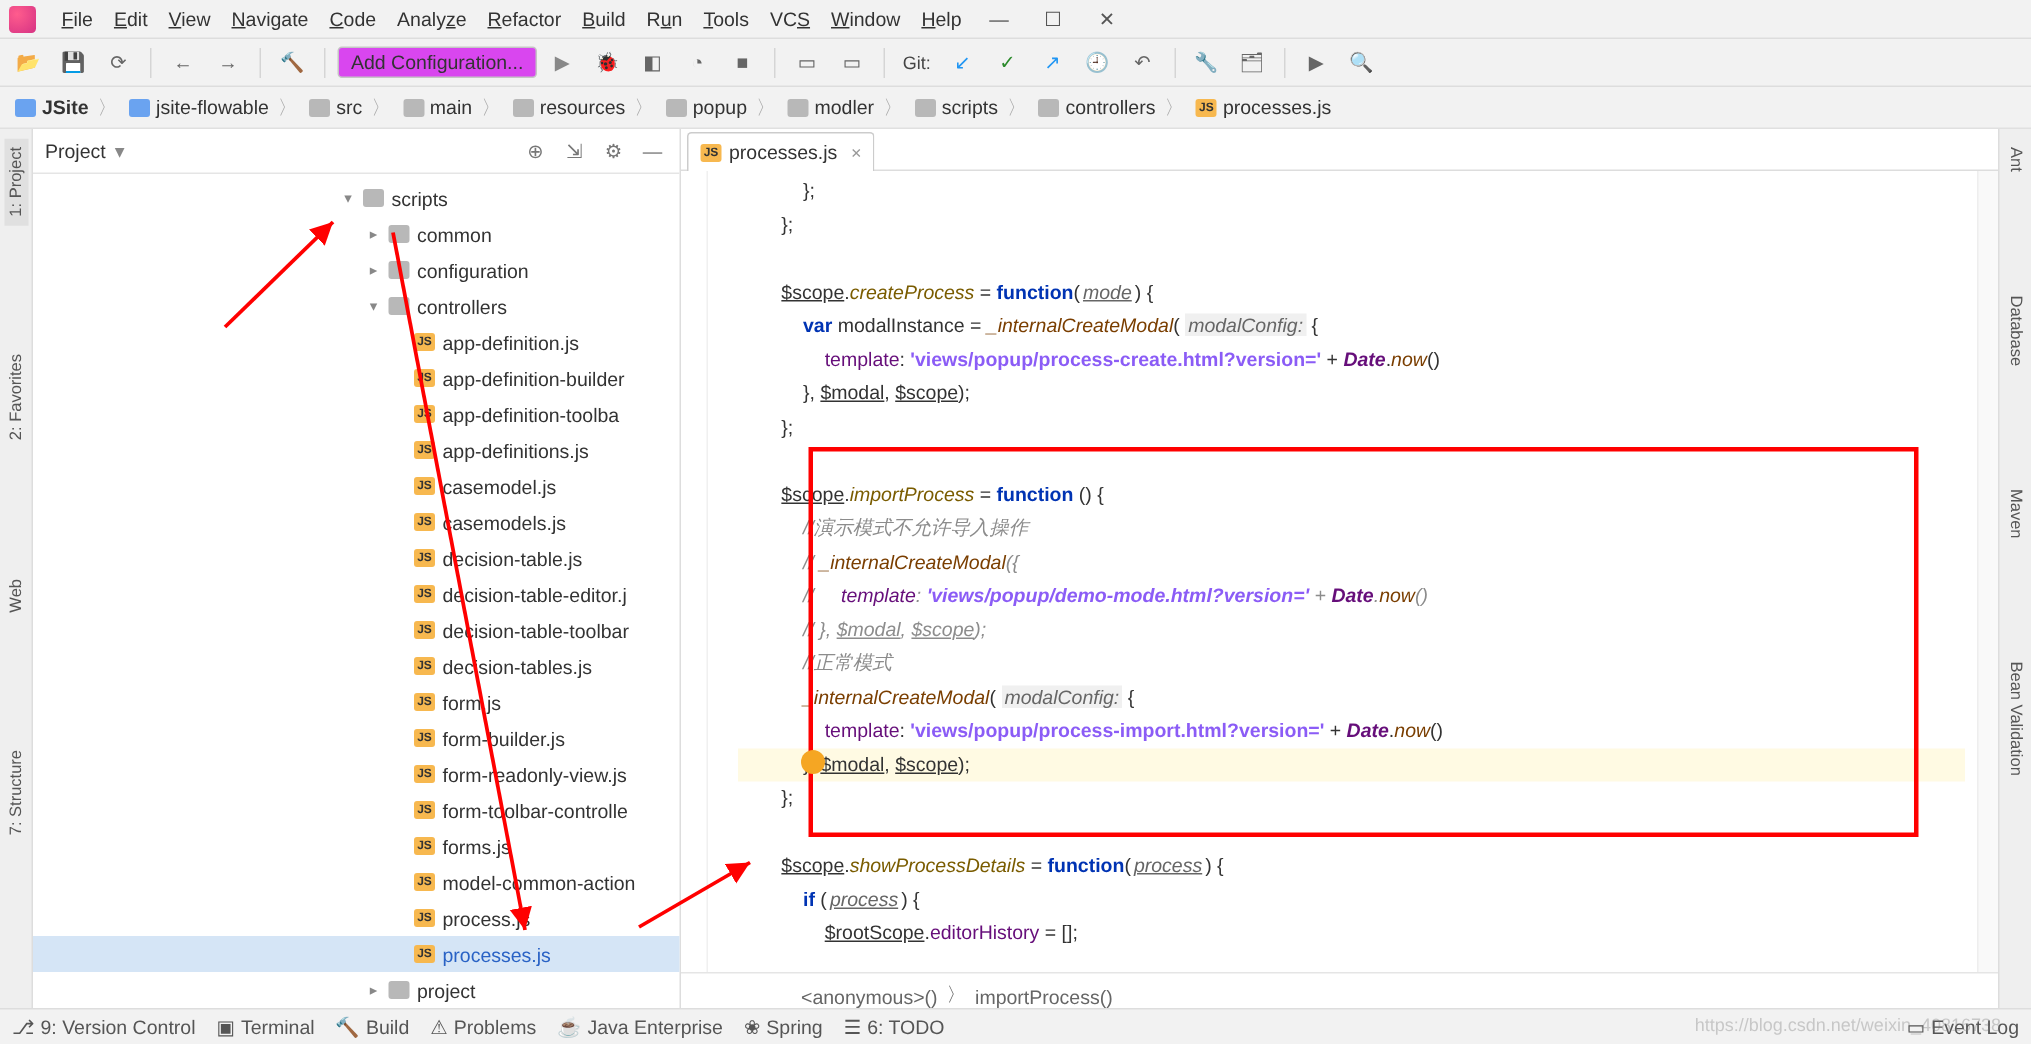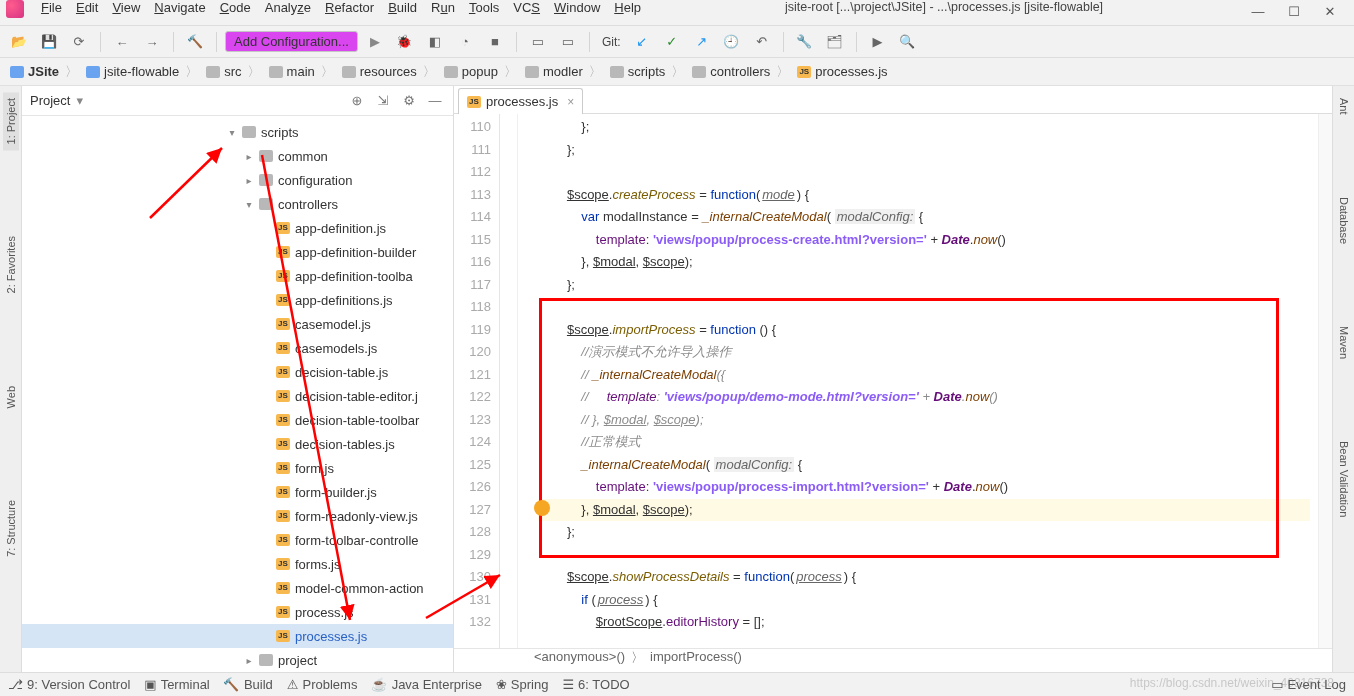--- a/index.html
+++ b/index.html
@@ -1,17 +1,17 @@
 <!DOCTYPE html>
 <html><head>
 <meta charset="utf-8">
 <style>
 * { margin: 0; padding: 0; box-sizing: border-box; font-family: "Segoe UI", Arial, sans-serif; font-size: 13px; }
 body { background: #f2f2f2; color: #333; overflow: hidden; width: 1354px; height: 696px; position: relative; }
-.menubar { height: 26px; background: #f2f2f2; display: flex; padding: 0 6px; border-bottom: 1px solid #ddd; }
+.menubar { height: 26px; background: #f2f2f2; display: flex; align-items: center; padding: 0 6px; border-bottom: 1px solid #ddd; }
 .menubar .logo { width: 18px; height: 18px; margin-right: 10px; background: radial-gradient(circle at 30% 30%,#ff5c8d,#d63384); border-radius: 3px; }
 .menubar .menuitem { padding: 0 7px; cursor: default; }
 .menubar .menuitem u { text-decoration: underline; }
 .menubar .title { margin-left: auto; margin-right: auto; color: #444; font-size: 12.5px; white-space: nowrap; overflow: hidden; }
 .winctrl { width: 36px; height: 22px; display: flex; align-items: center; justify-content: center; color:#555;}
 .toolbar { height: 32px; background: #f2f2f2; border-bottom: 1px solid #ddd; display: flex; align-items: center; padding: 0 6px; gap: 4px; }
 .tbtn { width: 26px; height: 26px; display: flex; align-items: center; justify-content: center; color: #666; border-radius: 3px; }
 .tsep { width: 1px; height: 20px; background: #d5d5d5; margin: 0 4px; }
 .addconf { border: 1px solid #c5c5c5; background: #d946ef; padding: 2px 8px; border-radius: 3px; color: #333; }
 .gitlbl { font-size: 12px; color: #444; margin: 0 4px;}
@@ -40,29 +40,29 @@
 .indent2 { padding-left: 239px; }
 .editorpanel { flex: 1; background: #fff; display: flex; flex-direction: column; }
 .edittabs { height: 28px; border-bottom: 1px solid #ddd; display: flex; align-items: flex-end; padding-left: 4px; }
 .edittab { height: 26px; border: 1px solid #ccc; border-bottom: none; background: #fff; padding: 0 8px; display: flex; align-items: center; gap: 5px; border-radius: 3px 3px 0 0; position: relative; bottom: -1px;}
 .edittab .close { color: #999; font-size: 12px; margin-left: 4px;}
 .codearea { flex: 1; display: flex; overflow: hidden; font-family: "Consolas", "Courier New", monospace; font-size: 14px; position:relative;}
 .gutter { width: 46px; background: #fff; border-right: 1px solid #e5e5e5; color: #aaa; text-align: right; padding-right: 8px; line-height: 22.5px; padding-top: 2px;}
 .foldgutter { width: 18px; background:#fff; border-right:1px solid #f0f0f0;}
 .breakgutter { width: 12px; background:#fff;}
 .code { flex: 1; padding: 2px 8px; line-height: 22.5px; white-space: pre; overflow: hidden;}
-.code .kw { color: #0033b3; font-weight: normal; }
+.code .kw { color: #0033b3; font-weight: bold; }
 .code .fn { color: #7a3e00; font-style: italic;}
 .code .str { color: #8b5cf6; font-weight: bold;}
 .code .cmt { color: #8c8c8c; font-style: italic;}
 .code .prm { color: #666; font-style: italic; background:#f0f0f0; padding:0 2px;}
 .code .gl { color: #660e7a; font-style: italic; font-weight:bold;}
 .code .und { text-decoration: underline; }
 .code .hl { background: #fffae3; display:inline-block; width:100%;}
-.codebreadcrumb { height: 24px; border-top: 1px solid #e5e5e5; padding-left: 80px; color:#666; font-size:12px; display:flex; align-items:flex-start; gap:6px;}
+.codebreadcrumb { height: 24px; border-top: 1px solid #e5e5e5; padding-left: 80px; color:#666; font-size:12px; display:flex; align-items:flex-end; gap:6px;}
 .redbox { position: absolute; border: 3px solid red; pointer-events: none; }
 .arrow-svg { position: absolute; pointer-events: none; }
 .mapstrip { width:14px; background:#f9f9f9; border-left:1px solid #eee; position:relative;}
 .statusbar { height: 24px; background: #f2f2f2; border-top: 1px solid #ddd; display: flex; align-items: center; padding: 0 8px; gap: 14px; color: #555; font-size: 12px; position: absolute; bottom: 0; left: 0; right: 0;}
 .statusbar .sbitem { display:flex; align-items:center; gap:4px;}
 .statusbar .right { margin-left: auto; display:flex; align-items:center; gap:10px;}
 </style>
 </head>
 <body>
 
@@ -74,21 +74,20 @@
   <div class="menuitem"><u>N</u>avigate</div>
   <div class="menuitem"><u>C</u>ode</div>
   <div class="menuitem">Analy<u>z</u>e</div>
   <div class="menuitem"><u>R</u>efactor</div>
   <div class="menuitem"><u>B</u>uild</div>
   <div class="menuitem">R<u>u</u>n</div>
   <div class="menuitem"><u>T</u>ools</div>
   <div class="menuitem">VC<u>S</u></div>
   <div class="menuitem"><u>W</u>indow</div>
   <div class="menuitem"><u>H</u>elp</div>
-  <div class="title">jsite-root [...\project\JSite] - ...\processes.js [jsite-flowable]</div>
   <div class="winctrl">—</div>
   <div class="winctrl">☐</div>
   <div class="winctrl">✕</div>
 </div>
 
 <div class="toolbar">
   <div class="tbtn">📂</div>
   <div class="tbtn">💾</div>
   <div class="tbtn">⟳</div>
   <div class="tsep"></div>
@@ -313,21 +312,20 @@
 
   <div class="editorpanel">
     <div class="edittabs">
       <div class="edittab">
         <span class="jsicon">JS</span>
         <span>processes.js</span>
         <span class="close">×</span>
       </div>
     </div>
     <div class="codearea">
-      <div class="gutter" id="gutter">110<br>111<br>112<br>113<br>114<br>115<br>116<br>117<br>118<br>119<br>120<br>121<br>122<br>123<br>124<br>125<br>126<br>127<br>128<br>129<br>130<br>131<br>132<br></div>
       <div class="foldgutter"></div>
       <div class="breakgutter"></div>
       <div class="code" id="code"><div>            };</div><div>        };</div><div>&nbsp;</div><div>        <span class="und">$scope</span>.<span class="fn" style="color:#7a5c00;">createProcess</span> = <span class="kw">function</span>(<span class="und prm" style="background:none;">mode</span>) {</div><div>            <span class="kw">var</span> modalInstance = <span class="fn">_internalCreateModal</span>( <span class="prm">modalConfig:</span> {</div><div>                <span style="color:#660e7a;">template</span>: <span class="str">'views/popup/process-create.html?version='</span> + <span class="gl">Date</span>.<span class="fn">now</span>()</div><div>            }, <span class="und">$modal</span>, <span class="und">$scope</span>);</div><div>        };</div><div>&nbsp;</div><div>        <span class="und">$scope</span>.<span class="fn" style="color:#7a5c00;">importProcess</span> = <span class="kw">function</span> () {</div><div>            <span class="cmt">//演示模式不允许导入操作</span></div><div>            <span class="cmt">// <span class="fn">_internalCreateModal</span>({</span></div><div>            <span class="cmt">//     <span style="color:#660e7a;">template</span>: <span class="str">'views/popup/demo-mode.html?version='</span> + <span class="gl">Date</span>.<span class="fn">now</span>()</span></div><div>            <span class="cmt">// }, <span class="und">$modal</span>, <span class="und">$scope</span>);</span></div><div>            <span class="cmt">//正常模式</span></div><div>            <span class="fn">_internalCreateModal</span>( <span class="prm">modalConfig:</span> {</div><div>                <span style="color:#660e7a;">template</span>: <span class="str">'views/popup/process-import.html?version='</span> + <span class="gl">Date</span>.<span class="fn">now</span>()</div><div class="hl">            }, <span class="und">$modal</span>, <span class="und">$scope</span>);</div><div>        };</div><div>&nbsp;</div><div>        <span class="und">$scope</span>.<span class="fn" style="color:#7a5c00;">showProcessDetails</span> = <span class="kw">function</span>(<span class="und prm" style="background:none;">process</span>) {</div><div>            <span class="kw">if</span> (<span class="und prm" style="background:none;">process</span>) {</div><div>                <span class="und">$rootScope</span>.<span style="color:#660e7a;">editorHistory</span> = [];</div></div>
       <div class="mapstrip"></div>
 
       <div class="redbox" style="left:85px; top:184px; width:740px; height:260px;"></div>
 
       <div style="position:absolute; left:80px; top:386px; width:16px;height:16px;background:#f5a623;border-radius:50%;"></div>
     </div>
     <div class="codebreadcrumb">

